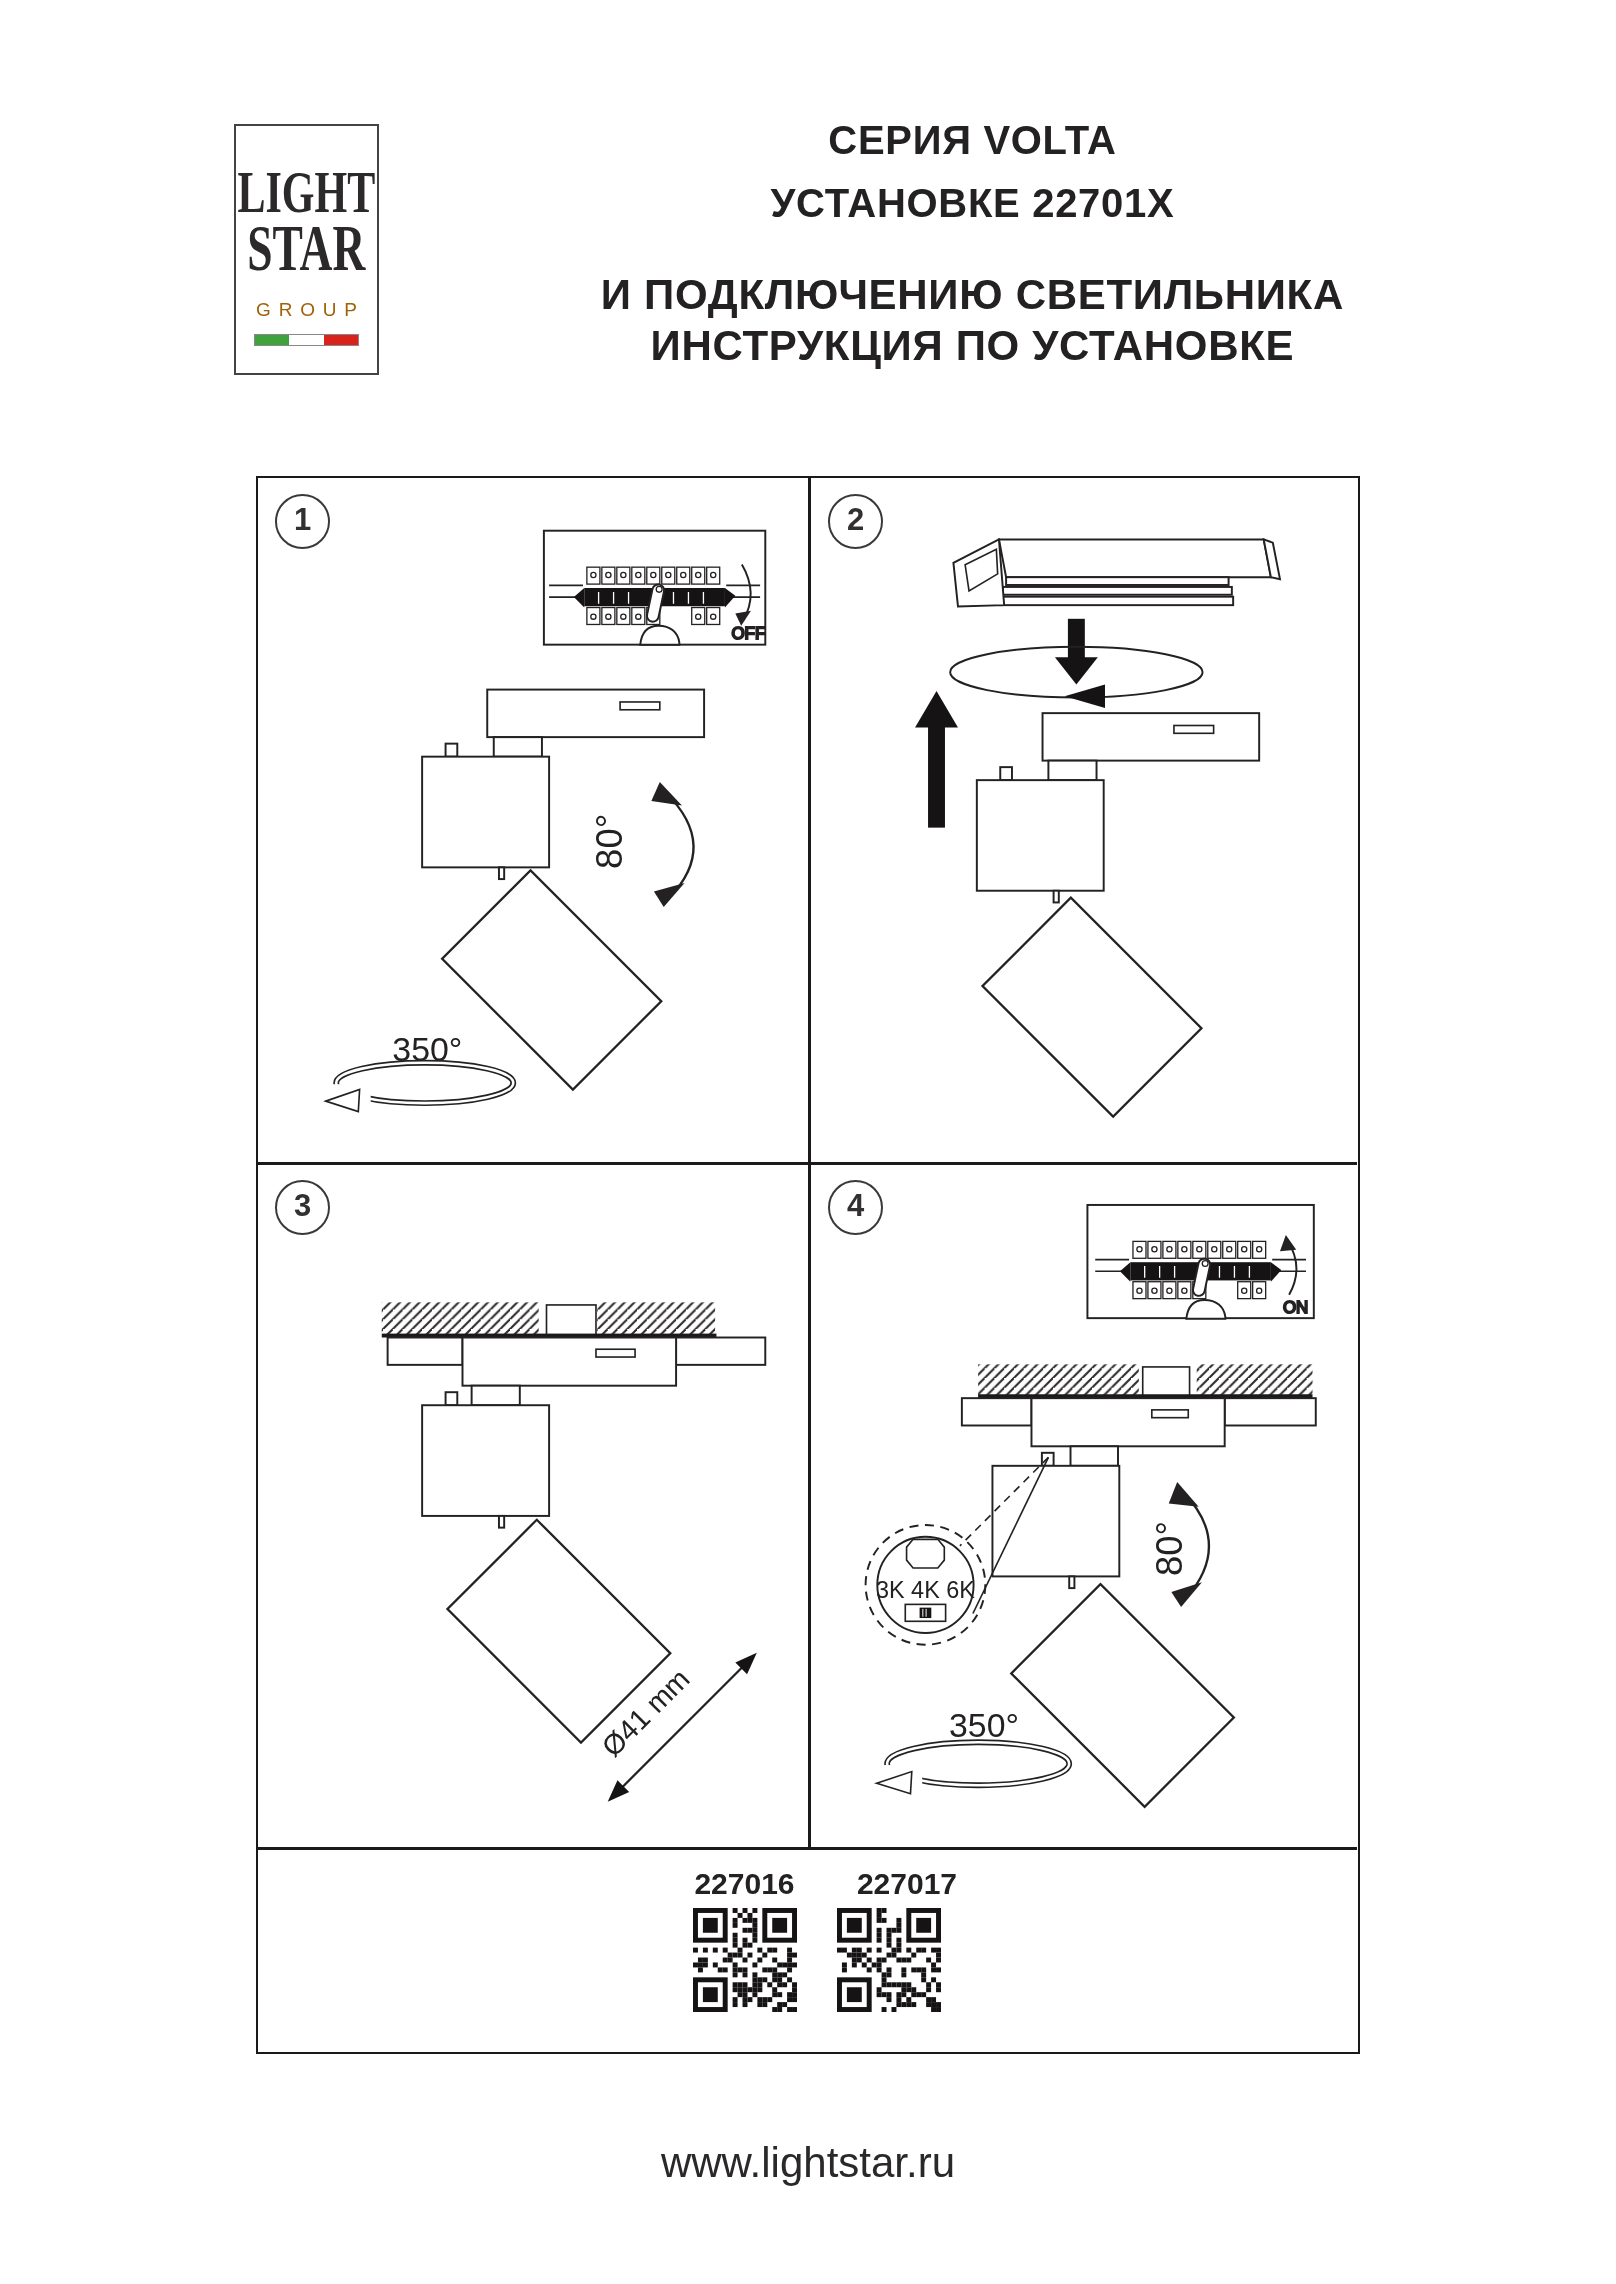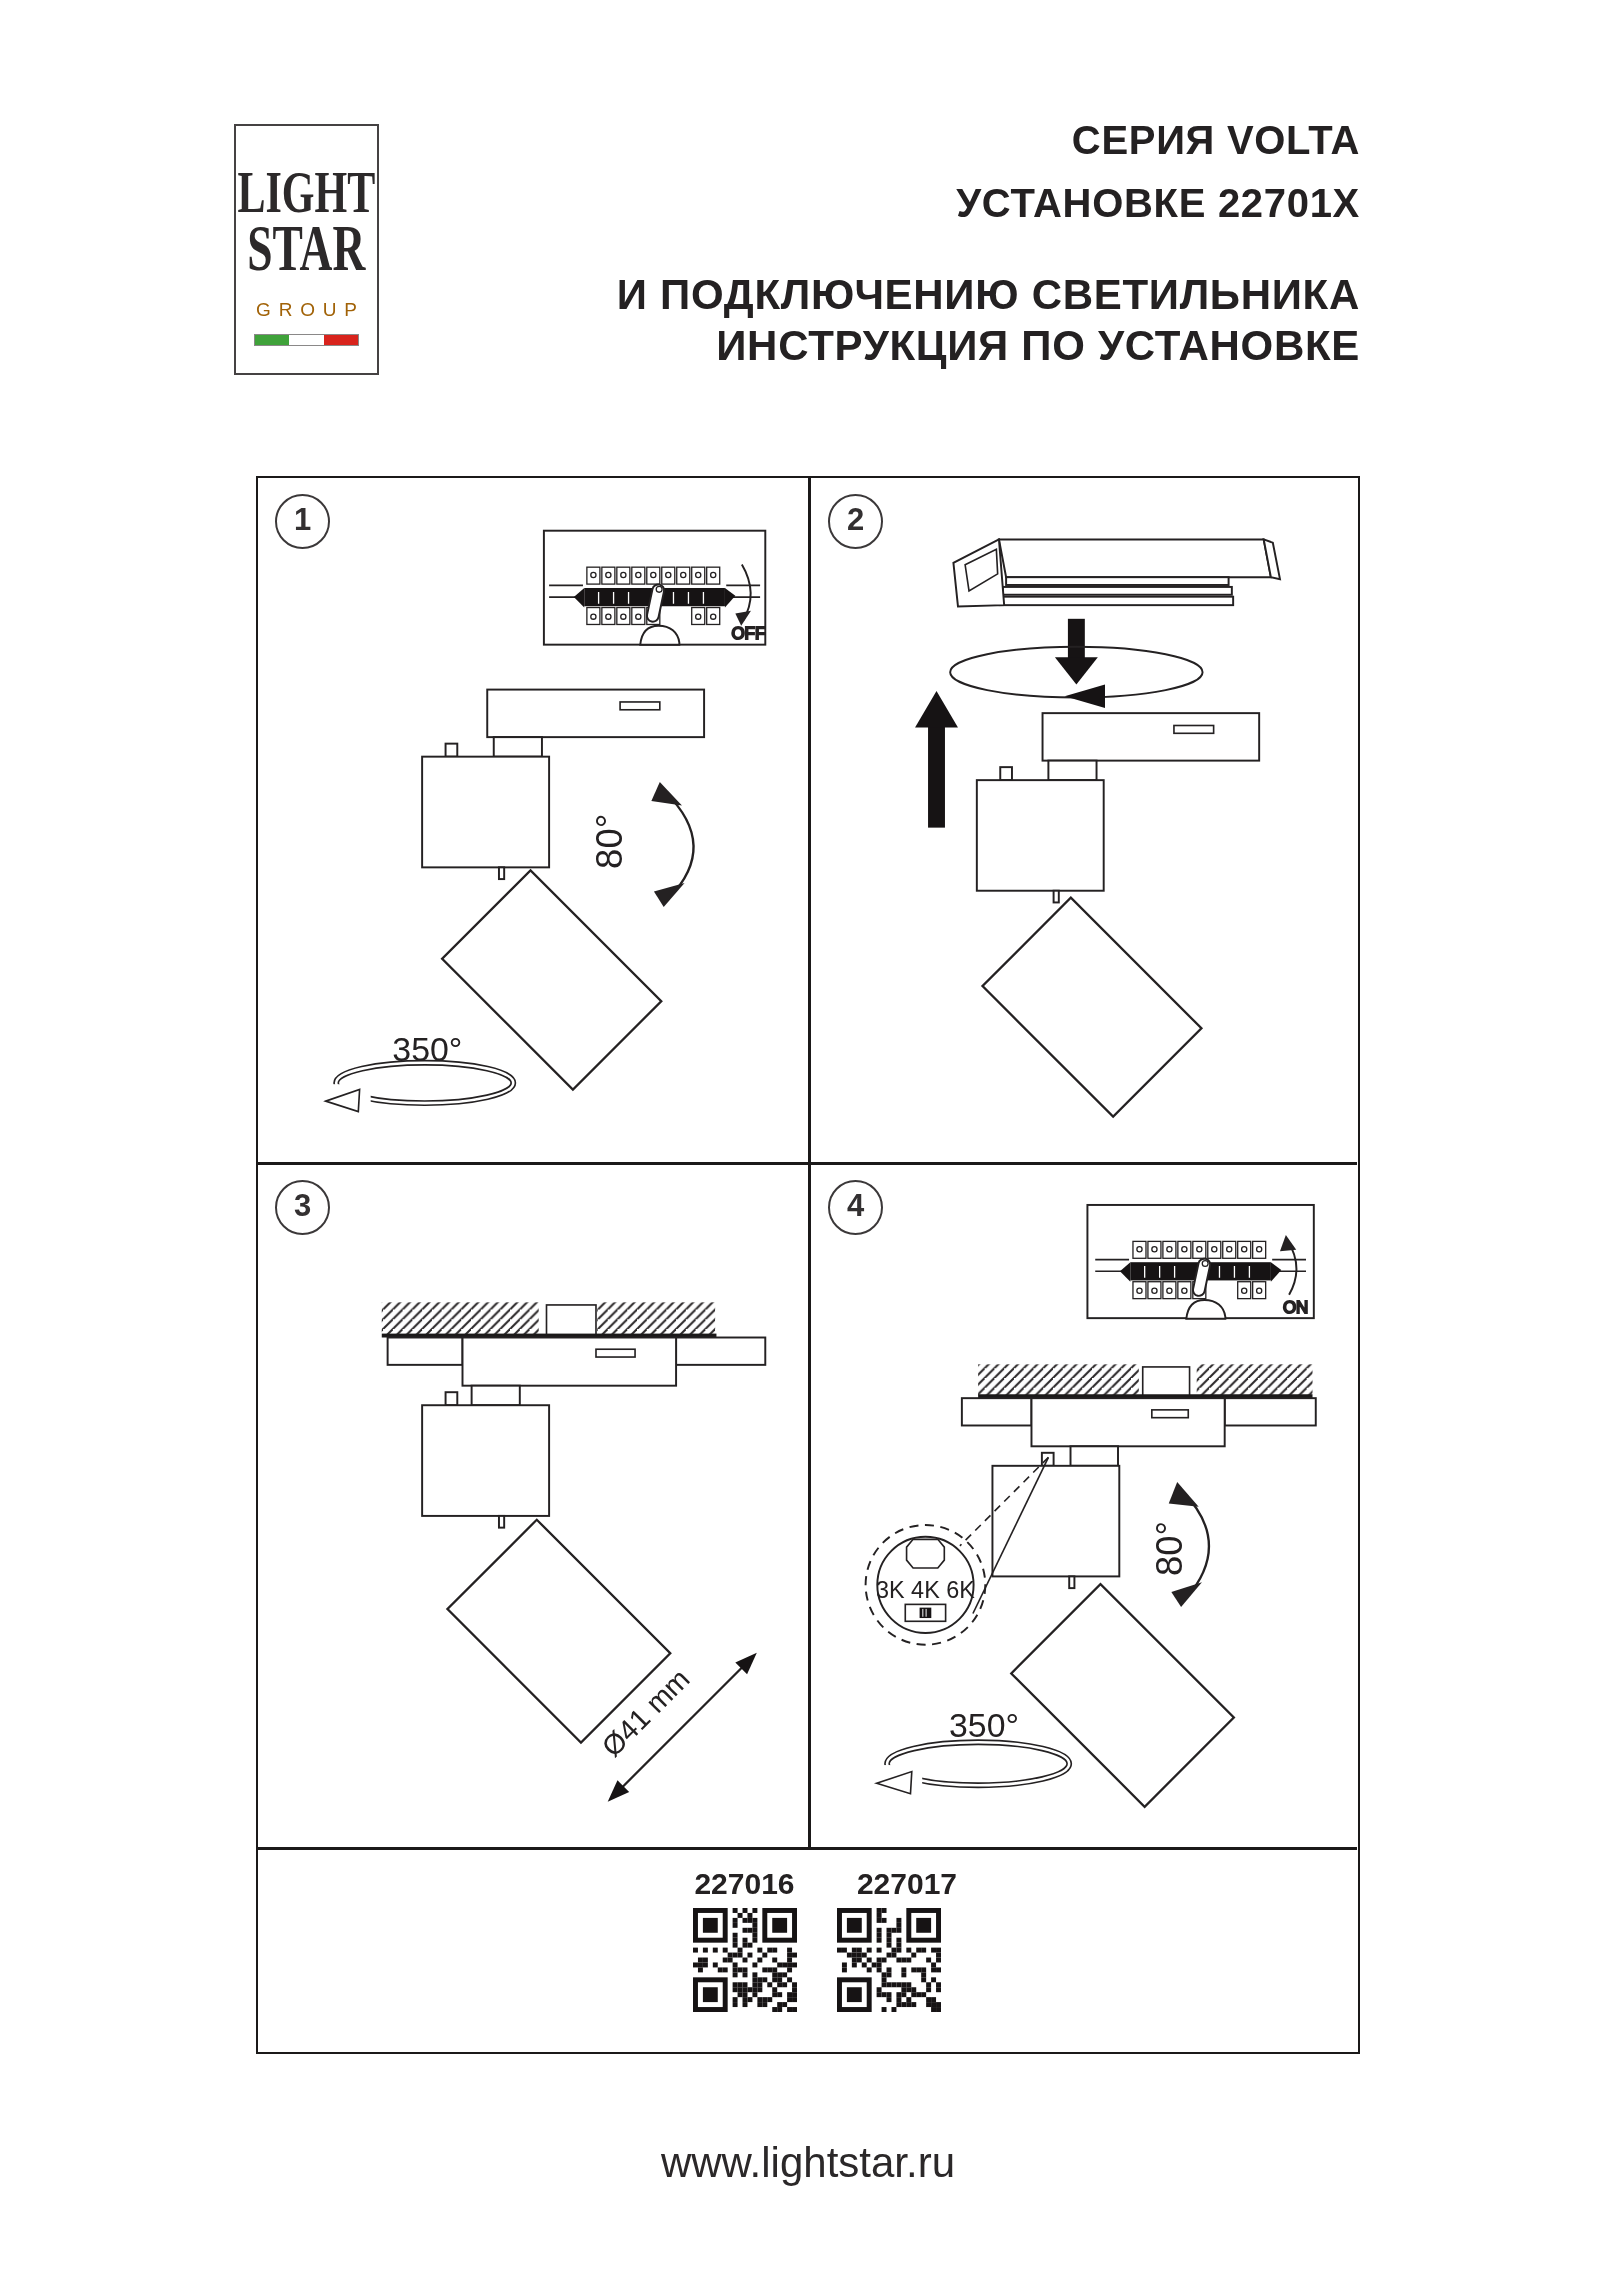--- a/index.html
+++ b/index.html
@@ -11,21 +11,21 @@
             box-sizing:border-box;display:flex;flex-direction:column;align-items:center;padding-top:38px;}
   .logo-word{font-family:"Liberation Serif",serif;font-weight:bold;line-height:56px;
              transform:scaleX(.70);transform-origin:center;white-space:nowrap;color:#2c292a;}
   #logo-word1{font-size:60px;}
   #logo-word2{font-size:65px;}
   #logo-word3{font-family:"Liberation Sans",sans-serif;font-weight:normal;font-size:19px;
               letter-spacing:7.8px;padding-left:7.8px;margin-top:23px;color:#a16207;}
   #logo-flag{margin-top:13px;width:103px;height:10.4px;display:flex;border:0.7px solid #8a8888;box-sizing:content-box;}
   #logo-flag span{flex:1 1 0;}
   
-  #header-block{right:256px;top:109px;text-align:right;}
+  #header-block{right:272px;top:109px;text-align:center;}
   .h-main{font-weight:bold;font-size:40px;line-height:63px;letter-spacing:0.7px;}
   #header-sub{margin-top:34px;}
   .h-sub{font-weight:bold;font-size:42px;line-height:51px;letter-spacing:0.7px;}
   
   #grid{left:256px;top:476px;width:1104px;height:1578px;border:2.6px solid #1b1919;box-sizing:border-box;}
   .divider{position:absolute;background:#1b1919;}
   #div-v{left:550px;top:0;width:2.6px;height:1369px;}
   #div-h1{left:0;top:684px;width:1099px;height:2.6px;}
   #div-h2{left:0;top:1369px;width:1099px;height:2.6px;}
   .step-num{position:absolute;width:55px;height:55px;border:2.6px solid #3b3839;border-radius:50%;

